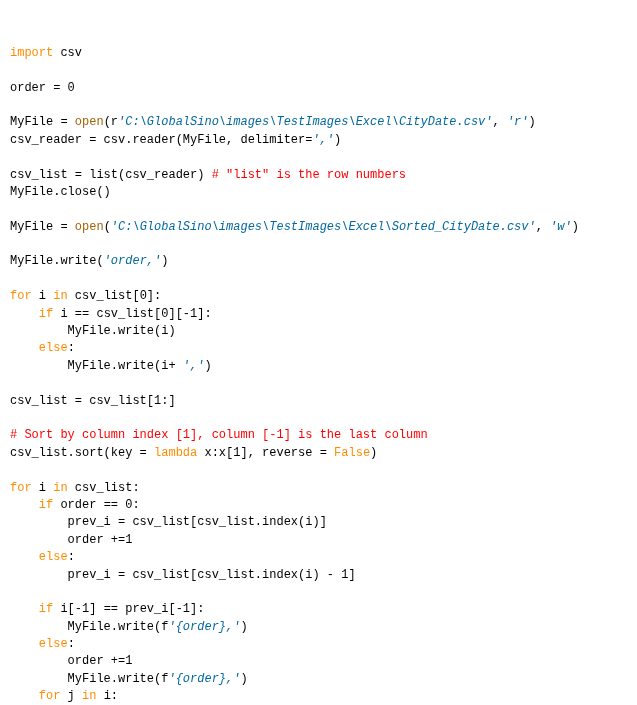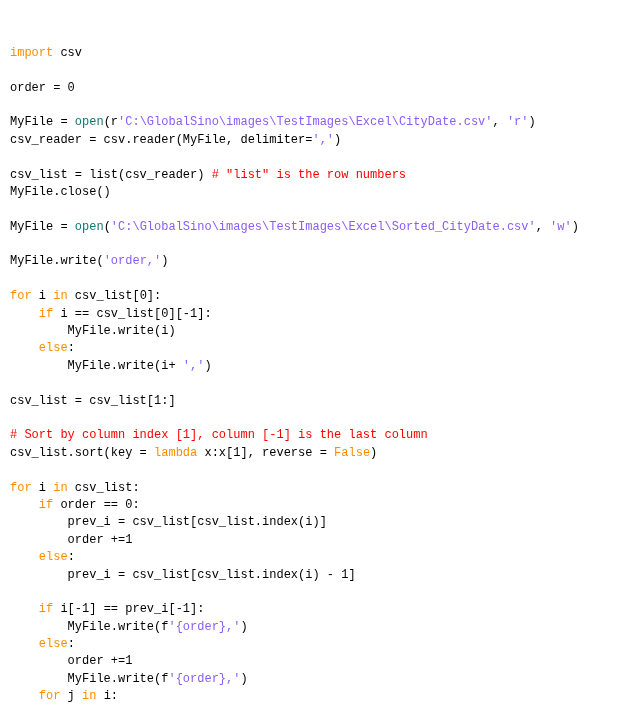--- a/index.html
+++ b/index.html
@@ -6,22 +6,22 @@
     margin: 0;
     padding: 10px;
     background: #ffffff;
     font-family: "Courier New", monospace;
     font-size: 12px;
     line-height: 1.45;
     color: #000000;
     white-space: pre;
   }
   .kwo { color: #ff8c00; text-align: center; }
-  .str { color: #8b5cf6; }
-  .fn { color: #0f766e; }
+  .str { color: #0369a1; font-style: italic; }
+  .fn { color: #a16207; }
   .cmt { color: #ff0000; }
   .bool { color: #ff8c00; margin-top: 33px; }
 </style>
 </head>
 <body>
 
 <div id="code"><div><span class="kwo">import</span><span> csv</span></div><div>&nbsp;</div><div><span>order = 0</span></div><div>&nbsp;</div><div><span>MyFile = </span><span class="fn">open</span><span>(r</span><span class="str">'C:\GlobalSino\images\TestImages\Excel\CityDate.csv'</span><span>, </span><span class="str">'r'</span><span>)</span></div><div><span>csv_reader = csv.reader(MyFile, delimiter=</span><span class="str">','</span><span>)</span></div><div>&nbsp;</div><div><span>csv_list = list(csv_reader) </span><span class="cmt"># "list" is the row numbers</span></div><div><span>MyFile.close()</span></div><div>&nbsp;</div><div><span>MyFile = </span><span class="fn">open</span><span>(</span><span class="str">'C:\GlobalSino\images\TestImages\Excel\Sorted_CityDate.csv'</span><span>, </span><span class="str">'w'</span><span>)</span></div><div>&nbsp;</div><div><span>MyFile.write(</span><span class="str">'order,'</span><span>)</span></div><div>&nbsp;</div><div><span class="kwo">for</span><span> i </span><span class="kwo">in</span><span> csv_list[0]:</span></div><div><span>    </span><span class="kwo">if</span><span> i == csv_list[0][-1]:</span></div><div><span>        MyFile.write(i)</span></div><div><span>    </span><span class="kwo">else</span><span>:</span></div><div><span>        MyFile.write(i+ </span><span class="str">','</span><span>)</span></div><div>&nbsp;</div><div><span>csv_list = csv_list[1:]</span></div><div>&nbsp;</div><div><span class="cmt"># Sort by column index [1], column [-1] is the last column</span></div><div><span>csv_list.sort(key = </span><span class="kwo">lambda</span><span> x:x[1], reverse = </span><span class="bool">False</span><span>)</span></div><div>&nbsp;</div><div><span class="kwo">for</span><span> i </span><span class="kwo">in</span><span> csv_list:</span></div><div><span>    </span><span class="kwo">if</span><span> order == 0:</span></div><div><span>        prev_i = csv_list[csv_list.index(i)]</span></div><div><span>        order +=1</span></div><div><span>    </span><span class="kwo">else</span><span>:</span></div><div><span>        prev_i = csv_list[csv_list.index(i) - 1]</span></div><div>&nbsp;</div><div><span>    </span><span class="kwo">if</span><span> i[-1] == prev_i[-1]:</span></div><div><span>        MyFile.write(f</span><span class="str">'{order},'</span><span>)</span></div><div><span>    </span><span class="kwo">else</span><span>:</span></div><div><span>        order +=1</span></div><div><span>        MyFile.write(f</span><span class="str">'{order},'</span><span>)</span></div><div><span>    </span><span class="kwo">for</span><span> j </span><span class="kwo">in</span><span> i:</span></div></div>
 
 
 </body></html>

